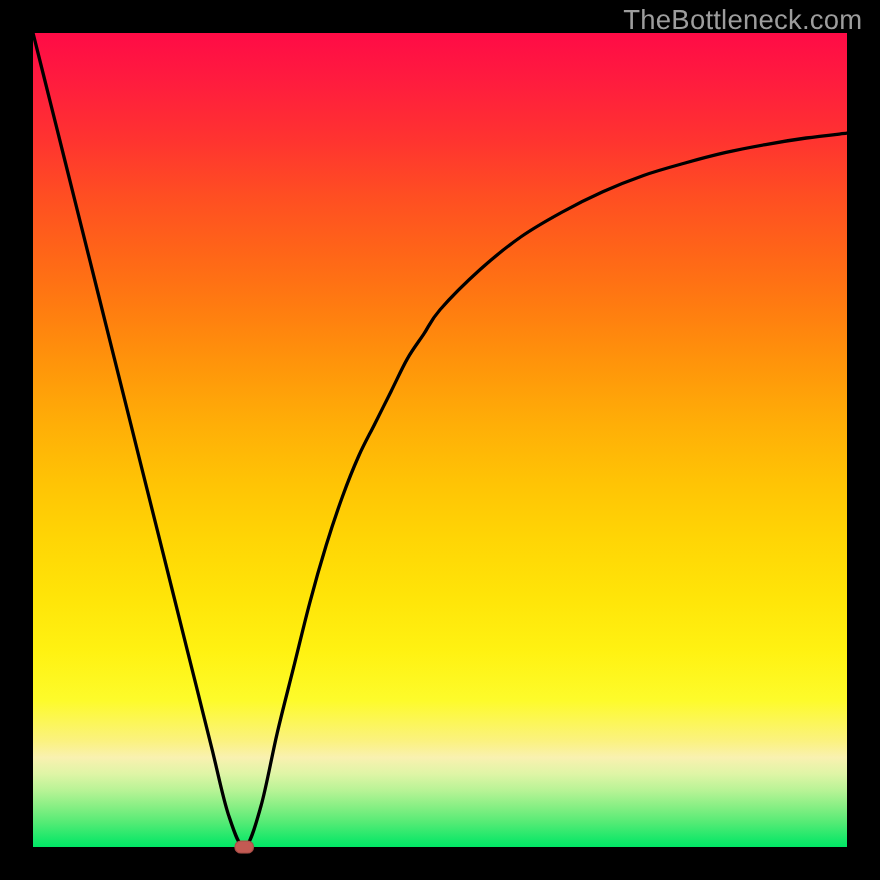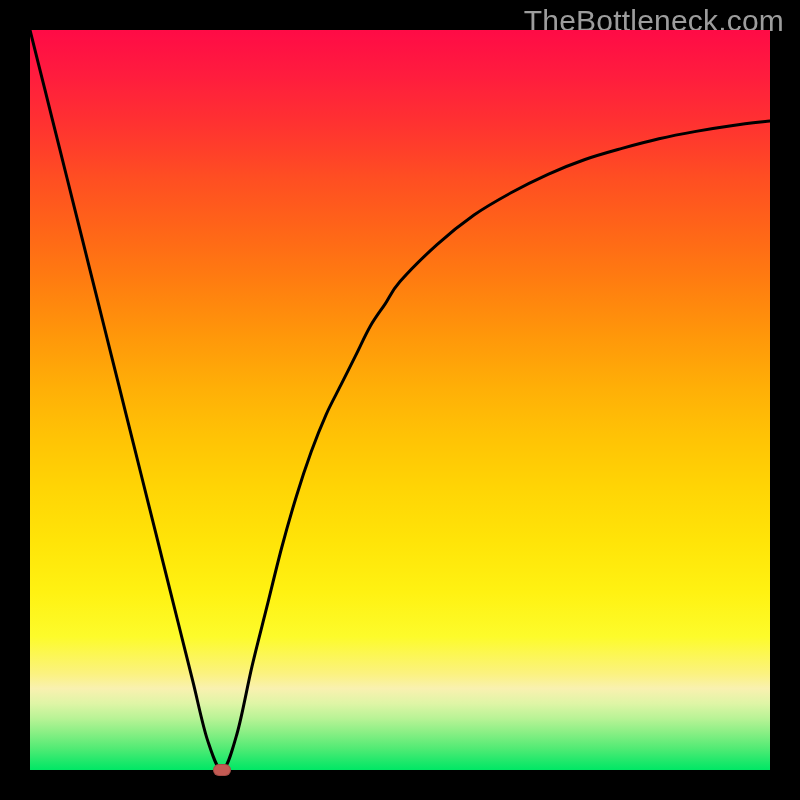--- a/index.html
+++ b/index.html
@@ -45,21 +45,21 @@
       #54eb75 97%,
       #1ae86a 99%,
       #00e765 100%
     );
   }
   .attribution {
     position: absolute;
     top: 4px;
     right: 16px;
     color: #9d9d9d;
-    font-size: 30px;
+    font-size: 25px;
     letter-spacing: 0.2px;
     font-weight: 400;
   }
   svg.curve {
     position: absolute;
     left: 0;
     top: 0;
     width: 740px;
     height: 740px;
     pointer-events: none;

